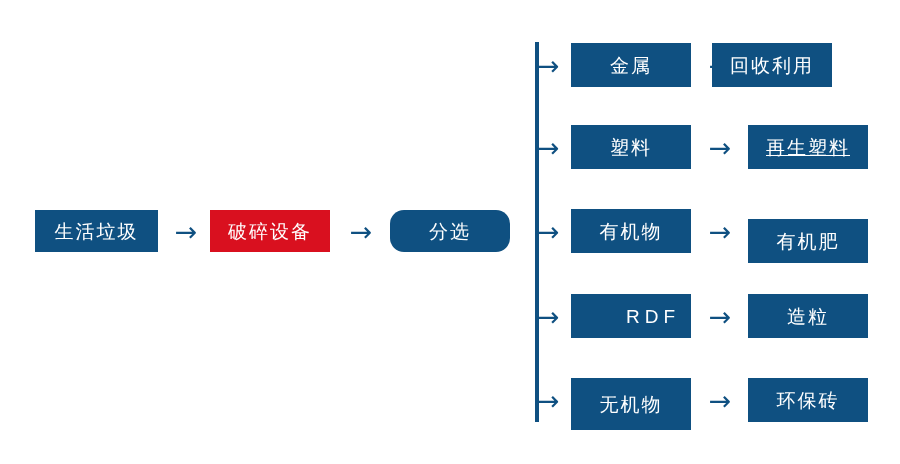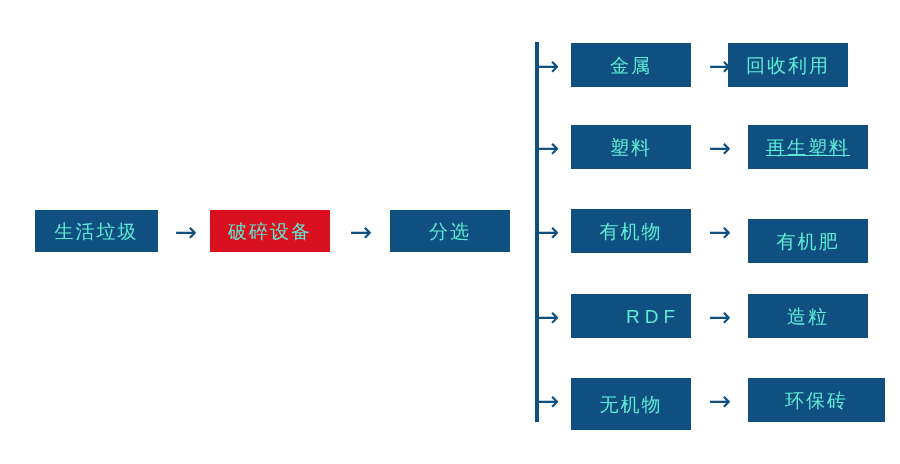--- a/index.html
+++ b/index.html
@@ -21,21 +21,21 @@
     background: #ffffff;
   }
 
   
   .node {
     position: absolute;
     display: flex;
     align-items: center;
     justify-content: center;
     box-sizing: border-box;
-    color: #5eead4;
+    color: #ffffff;
     font-size: 19px;
     letter-spacing: 2px;
     line-height: 1;
     white-space: nowrap;
     user-select: none;
   }
   .node.blue {
     background: #0f5081;
   }
   .node.red {
@@ -90,36 +90,36 @@
   </div>
 
   <div class="node red" style="left:210px; top:210px; width:120px; height:42px;">
     <span>破碎设备</span>
   </div>
 
   <div class="arrow" style="left:340px; top:210px; width:42px; height:42px;">
     <span>→</span>
   </div>
 
-  <div class="node blue" style="left:390px; top:210px; width:120px; height:42px;">
+  <div class="node blue" style="left:390px; top:210px; width:120px; height:42px;border-radius:14px;">
     <span>分选</span>
   </div>
 
   <div class="bus-line" style="left:535px; top:42px; width:4px; height:380px;"></div>
 
   <div class="branch" style="left:537px; top:43px; width:34px; height:44px;">
     <span>→</span>
   </div>
   <div class="node blue" style="left:571px; top:43px; width:120px; height:44px;">
     <span>金属</span>
   </div>
   <div class="arrow" style="left:695px; top:43px; width:50px; height:44px;">
     <span>→</span>
   </div>
-  <div class="node blue" style="left:728px; top:43px; width:120px; height:44px;">
+  <div class="node blue" style="left:712px; top:43px; width:120px; height:44px;">
     <span>回收利用</span>
   </div>
 
   <div class="branch" style="left:537px; top:125px; width:34px; height:44px;">
     <span>→</span>
   </div>
   <div class="node blue" style="left:571px; top:125px; width:120px; height:44px;">
     <span>塑料</span>
   </div>
   <div class="arrow" style="left:695px; top:125px; width:50px; height:44px;">
@@ -157,17 +157,17 @@
 
   <div class="branch" style="left:537px; top:378px; width:34px; height:44px;">
     <span>→</span>
   </div>
   <div class="node blue" style="left:571px; top:378px; width:120px; height:52px;">
     <span>无机物</span>
   </div>
   <div class="arrow" style="left:695px; top:378px; width:50px; height:44px;">
     <span>→</span>
   </div>
-  <div class="node blue" style="left:748px; top:378px; width:137px; height:44px;">
+  <div class="node blue" style="left:748px; top:378px; width:120px; height:44px;">
     <span>环保砖</span>
   </div>
 
 </div>
 
 </body></html>

